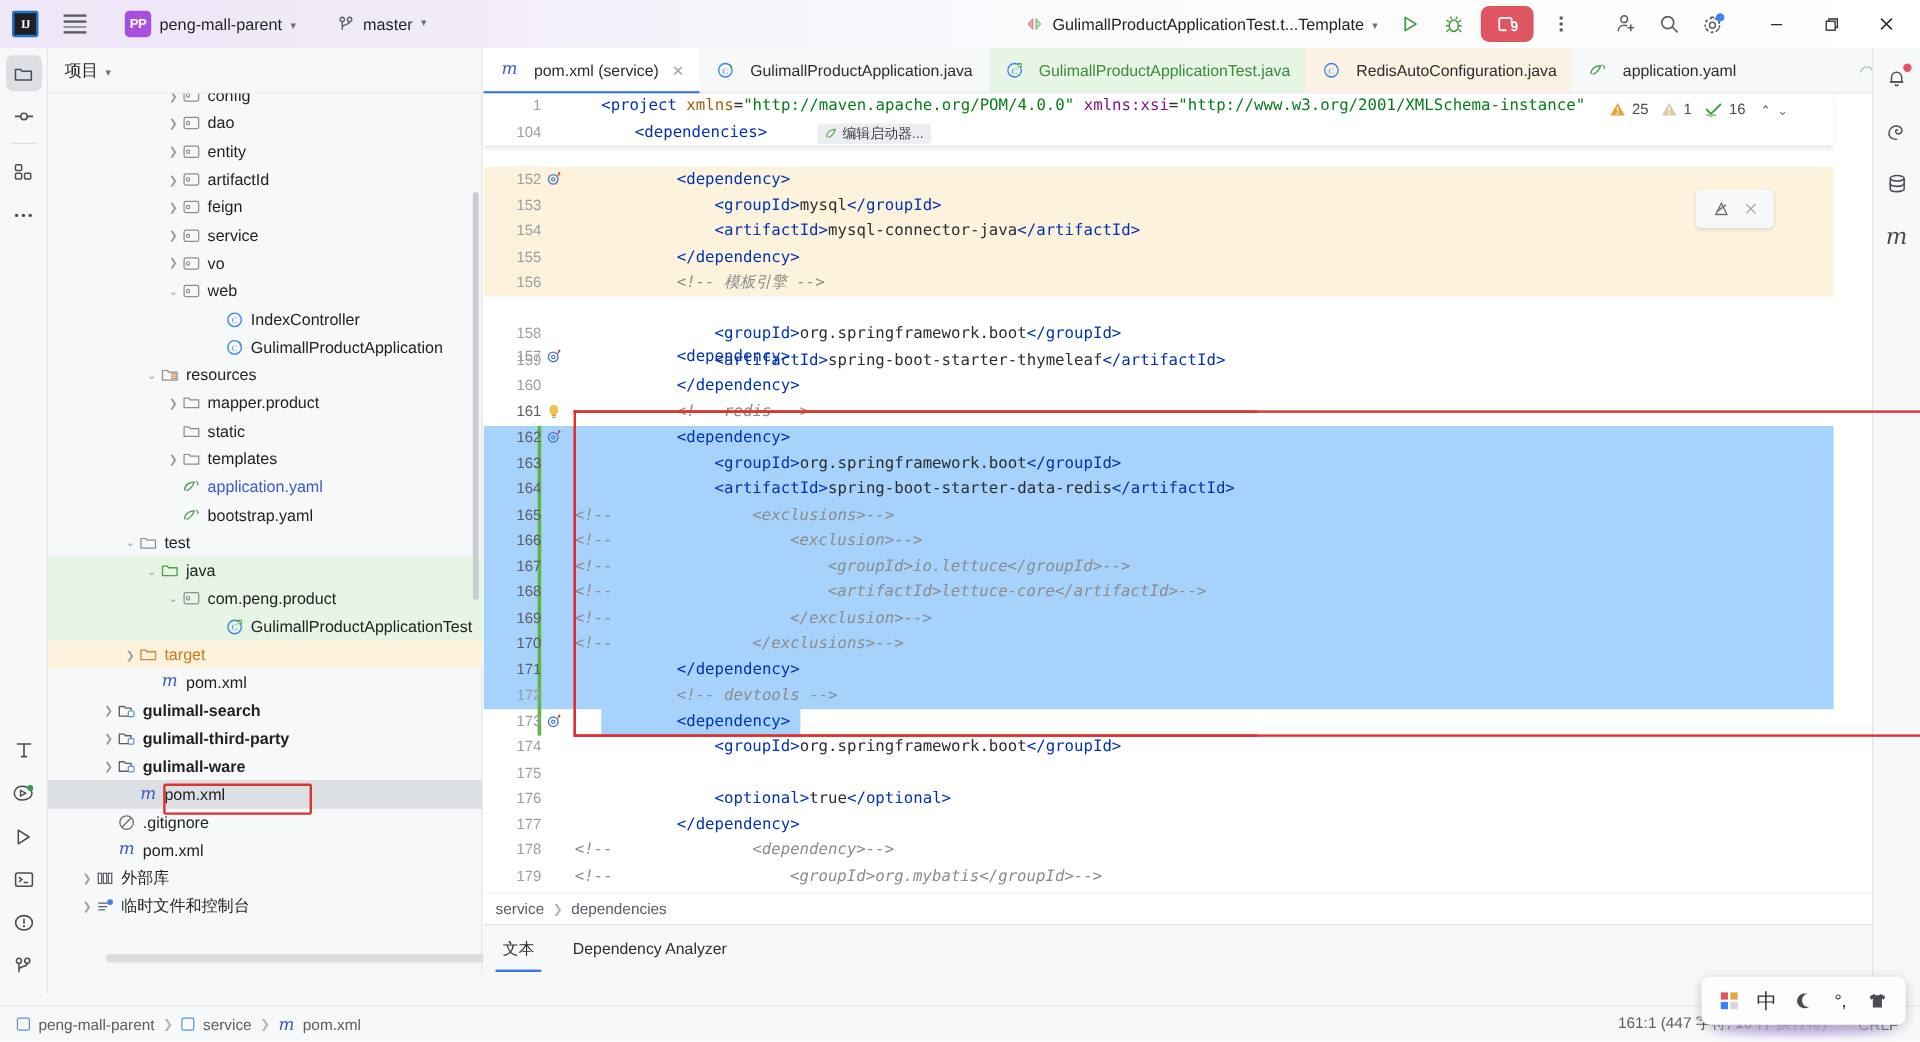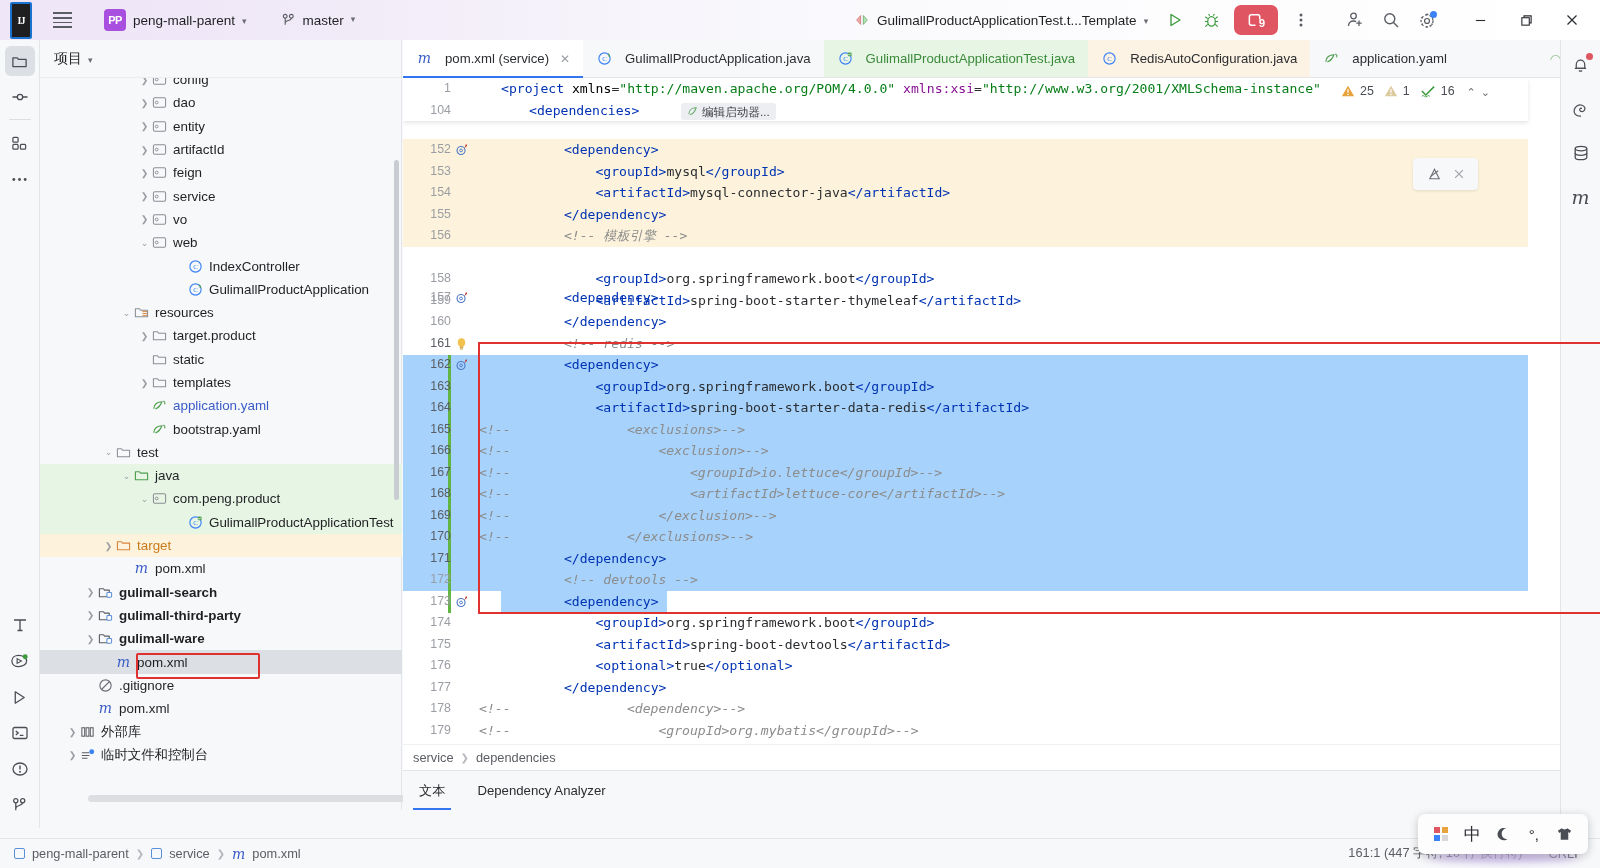--- a/index.html
+++ b/index.html
@@ -15,21 +15,21 @@
   .app{ position:relative; width:1600px; height:868px; }
 
   
   .titlebar{
     position:absolute; left:0; top:0; width:1600px; height:40px;
     background:linear-gradient(90deg,#efe6f7 0%,#f0e9f8 18%,#f7f5fb 40%,#fbfbfd 60%,#ffffff 100%);
     display:flex; align-items:center;
   }
   .tb-left{ display:flex; align-items:center; gap:0; padding-left:10px; }
   .ij-logo{
-    width:22px;height:37px;border:2px solid #1a73ce;background:#1f1f22;border-radius:2px;
+    width:22px;height:22px;border:2px solid #1a73ce;background:#1f1f22;border-radius:2px;
     display:flex;align-items:center;justify-content:center;color:#fff;font-size:10px;
     font-family:"Liberation Serif", serif; font-weight:bold; letter-spacing:-1px;text-align:center;
   }
   .burger{ width:36px;height:30px; display:flex;flex-direction:column;justify-content:center;
            align-items:center; gap:3px; margin-left:12px; cursor:pointer;}
   .burger i{ display:block; width:19px;height:1.6px;background:#5a5d63;}
   .proj-chip{
     display:flex;align-items:center;gap:7px;margin-left:18px;padding:3px 6px;border-radius:5px;cursor:pointer;
   }
   .proj-badge{
@@ -115,21 +115,21 @@
                    box-shadow:0 1px 3px rgba(0,0,0,.10);}
   .hlband{ position:absolute;left:0;width:1125px;background:#fdf3dc; }
   .selband{ position:absolute;left:0;width:1125px;background:#a6d2fb; }
   .redframe{ position:absolute;border:2.4px solid #e03131;z-index:5;pointer-events:none; }
   .greenbar{ position:absolute;left:0;width:3px;background:#62b543; }
   .redbar{ position:absolute;width:2.4px;background:#e03131;z-index:6; }
 
   
   .t{ color:#0033b3; }          
   .s{ color:#067d17; }          
-  .a{ color:#000000; }          
+  .a{ color:#a16207; }          
   .v{ color:#871094; }          
   .c{ color:#8c8c8c; font-style:italic; }
 
   .stripe{ position:absolute;right:0;top:38px;width:14px;height:692px;background:#fff;border-left:1px solid #eceef1;}
   .smark{ position:absolute;right:2px;width:10px;height:4px; }
 
   .breadcrumb{ position:absolute;left:0;bottom:40px;width:1197px;height:26px;background:#fff;
                display:flex;align-items:center;padding-left:10px;gap:7px;font-size:12.8px;color:#5a5d63;
                border-top:1px solid #f0f1f3;}
   .btabs{ position:absolute;left:0;bottom:0;width:1197px;height:40px;background:#f7f8fa;
@@ -448,21 +448,21 @@
           </span>
           <span class="lbl">resources</span>
         </div>
         <div class="row" style="padding-left: 98px;">
           <span class="arrow">❯</span>
           <span class="ico">
             <svg width="15" height="15" viewBox="0 0 16 16">
               <path d="M1.5 4 h4.3 l1.2 1.5 H14.5 v7 H1.5 Z" fill="none" stroke="#8a8d93" stroke-width="1.1" stroke-linejoin="round"></path>
             </svg>
           </span>
-          <span class="lbl">target.product</span>
+          <span class="lbl">mapper.product</span>
         </div>
         <div class="row" style="padding-left: 98px;">
           <span class="arrow none"></span>
           <span class="ico">
             <svg width="15" height="15" viewBox="0 0 16 16">
               <path d="M1.5 4 h4.3 l1.2 1.5 H14.5 v7 H1.5 Z" fill="none" stroke="#8a8d93" stroke-width="1.1" stroke-linejoin="round"></path>
             </svg>
           </span>
           <span class="lbl">static</span>
         </div>
@@ -737,21 +737,21 @@
           <div class="cline" style="position: absolute; top: 426.5px; left: 0px; width: 1125px;"><span class="gut" style="color: rgb(90, 93, 99);">169</span><span class="c" style="position: absolute; left: 76px; top: 0px; font-family: &quot;DejaVu Sans Mono&quot;, monospace; font-size: 13.1px;">&lt;!--</span><span class="code" style="left: 255.4px;"><span class="c">&lt;/exclusion&gt;--&gt;</span></span></div>
           <div class="cline" style="position: absolute; top: 448px; left: 0px; width: 1125px;"><span class="gut" style="color: rgb(90, 93, 99);">170</span><span class="c" style="position: absolute; left: 76px; top: 0px; font-family: &quot;DejaVu Sans Mono&quot;, monospace; font-size: 13.1px;">&lt;!--</span><span class="code" style="left: 223.92px;"><span class="c">&lt;/exclusions&gt;--&gt;</span></span></div>
           <div class="cline" style="position: absolute; top: 469.5px; left: 0px; width: 1125px;"><span class="gut" style="color: rgb(90, 93, 99);">171</span><span class="code" style="left: 160.96px;"><span class="t">&lt;/dependency&gt;</span></span></div>
           <div class="cline" style="position: absolute; top: 491px; left: 0px; width: 1125px;"><span class="gut">172</span><span class="code" style="left: 160.96px;"><span class="c">&lt;!-- devtools --&gt;</span></span></div>
           <div class="cline" style="position: absolute; top: 512.5px; left: 0px; width: 1125px;"><span class="gut">173</span><span class="gutmark"><svg width="13" height="14" viewBox="0 0 14 15">
                 <circle cx="6.5" cy="8" r="4.3" fill="none" stroke="#4a78c8" stroke-width="1.2"></circle>
                 <circle cx="6.5" cy="8" r="1.5" fill="none" stroke="#4a78c8" stroke-width="1"></circle>
                 <path d="M10.5 5 L12.5 2 M12.5 2 L11 2.4 M12.5 2 L12.2 3.6" stroke="#c0392b" stroke-width="1"></path>
               </svg></span><span class="code" style="left: 160.96px;"><span class="t">&lt;dependency&gt;</span></span></div>
           <div class="cline" style="position: absolute; top: 534px; left: 0px; width: 1125px;"><span class="gut">174</span><span class="code" style="left: 192.44px;"><span class="t">&lt;groupId&gt;</span>org.springframework.boot<span class="t">&lt;/groupId&gt;</span></span></div>
-          <div class="cline" style="position: absolute; top: 555.5px; left: 0px; width: 1125px;"><span class="gut">175</span><span class="code" style="left: 192.44px;"><span class="t">&lt;artifactId&gt;</span>spring-boot-devtools<span class="t">&lt;/artifactId&gt;</span></span></div>
+          <div class="cline" style="position: absolute; top: 555.5px; left: 0px; width: 1125px;"><span class="gut">175</span></div>
           <div class="cline" style="position: absolute; top: 577px; left: 0px; width: 1125px;"><span class="gut">176</span><span class="code" style="left: 192.44px;"><span class="t">&lt;optional&gt;</span>true<span class="t">&lt;/optional&gt;</span></span></div>
           <div class="cline" style="position: absolute; top: 598.5px; left: 0px; width: 1125px;"><span class="gut">177</span><span class="code" style="left: 160.96px;"><span class="t">&lt;/dependency&gt;</span></span></div>
           <div class="cline" style="position: absolute; top: 620px; left: 0px; width: 1125px;"><span class="gut">178</span><span class="c" style="position: absolute; left: 76px; top: 0px; font-family: &quot;DejaVu Sans Mono&quot;, monospace; font-size: 13.1px;">&lt;!--</span><span class="code" style="left: 223.92px;"><span class="c">&lt;dependency&gt;--&gt;</span></span></div>
           <div class="cline" style="position: absolute; top: 641.5px; left: 0px; width: 1125px;"><span class="gut">179</span><span class="c" style="position: absolute; left: 76px; top: 0px; font-family: &quot;DejaVu Sans Mono&quot;, monospace; font-size: 13.1px;">&lt;!--</span><span class="code" style="left: 255.4px;"><span class="c">&lt;groupId&gt;org.mybatis&lt;/groupId&gt;--&gt;</span></span></div>
           <div class="cline" style="position: absolute; top: 663px; left: 0px; width: 1125px;"><span class="gut">180</span><span class="c" style="position: absolute; left: 76px; top: 0px; font-family: &quot;DejaVu Sans Mono&quot;, monospace; font-size: 13.1px;">&lt;!--</span><span class="code" style="left: 255.4px;"><span class="c">&lt;artifactId&gt;mybatis-spring&lt;/artifactId&gt;--&gt;</span></span></div>
           <div class="cline" style="position: absolute; top: 684.5px; left: 0px; width: 1125px;"><span class="gut">181</span><span class="c" style="position: absolute; left: 76px; top: 0px; font-family: &quot;DejaVu Sans Mono&quot;, monospace; font-size: 13.1px;">&lt;!--</span><span class="code" style="left: 255.4px;"><span class="c">&lt;version&gt;2.1.2&lt;/version&gt;--&gt;</span></span></div>
         </div>
 
       <div class="sticky">
         <div class="cline">

